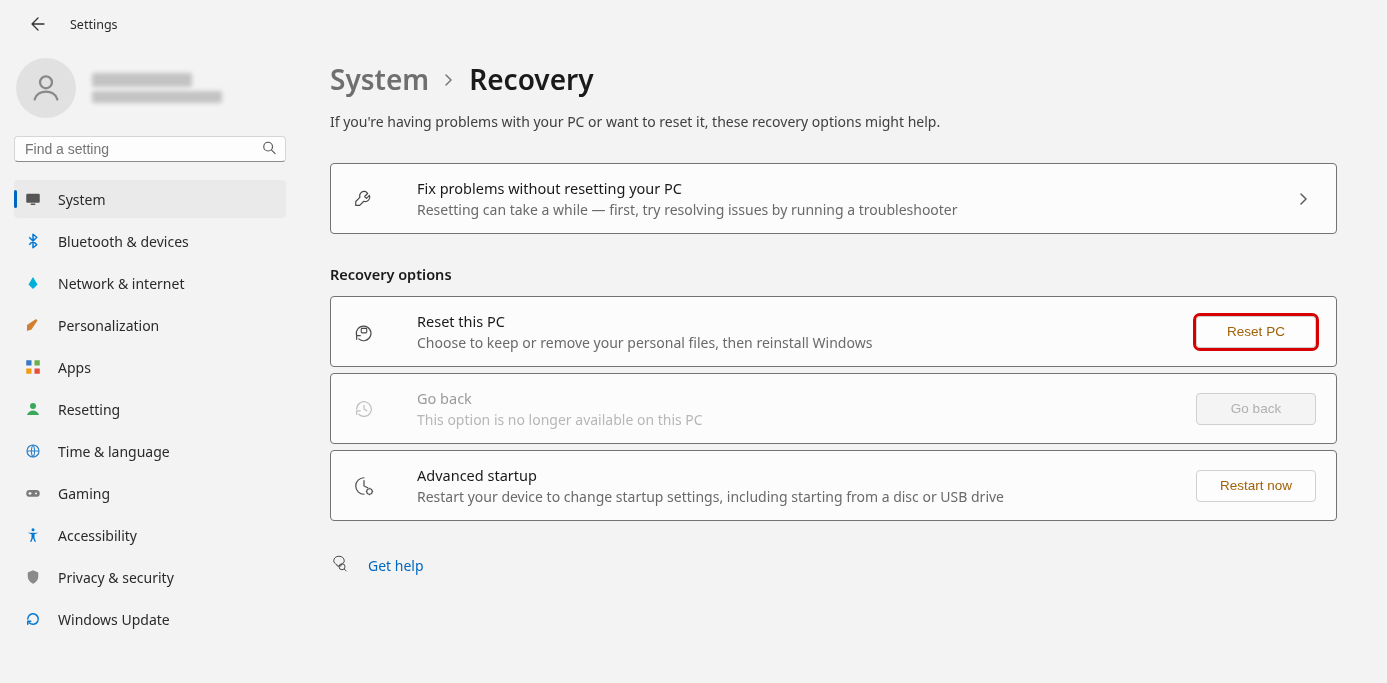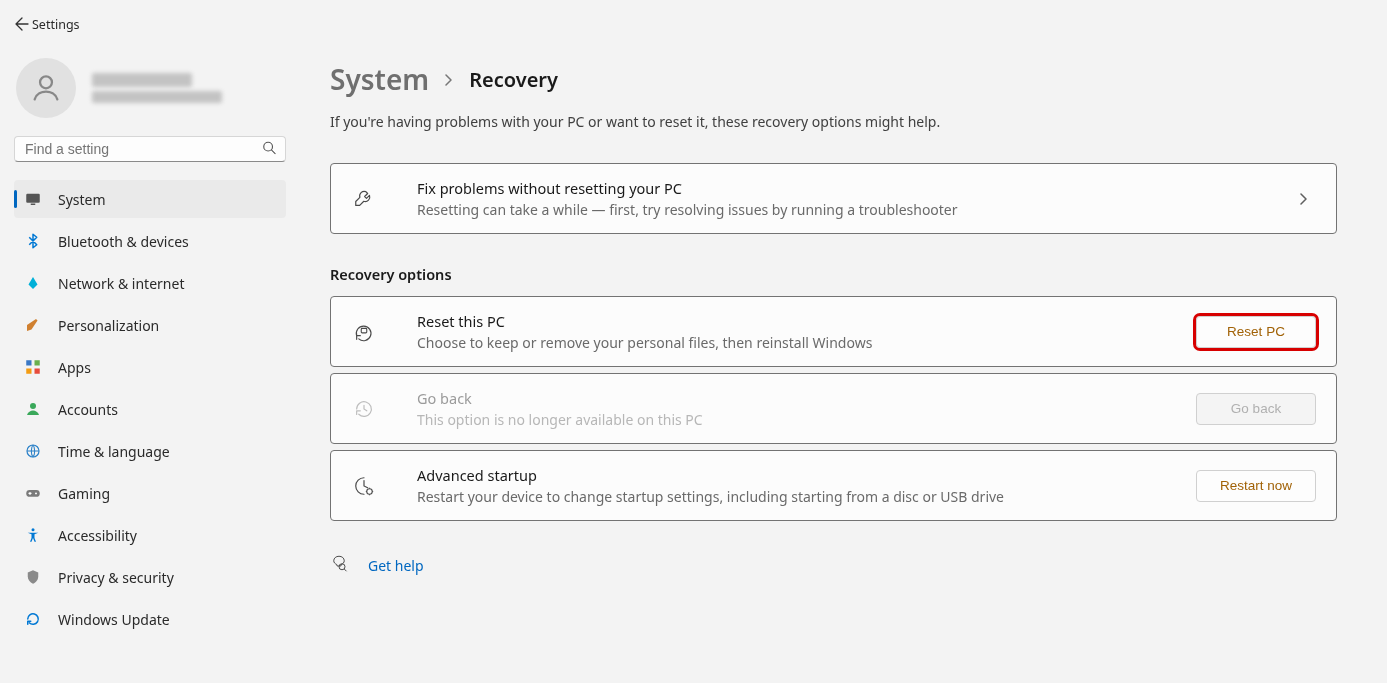--- a/index.html
+++ b/index.html
@@ -9,21 +9,22 @@
     color: #1a1a1a;
     font-size: 14px;
     width: 1387px;
     height: 683px;
     overflow: hidden;
   }
   .titlebar {
     display: flex;
     align-items: center;
     height: 48px;
-    padding: 0 12px;
+    padding: 0 28px;
+    gap: 22px;
   }
   .back-btn {
     width: 20px; height: 20px;
     display:flex;align-items:center;justify-content:center;
     cursor:pointer;
   }
   .titlebar-label { font-size:12.5px; color:#2b2b2b; }
   .app {
     display:flex;
     height: calc(100% - 48px);
@@ -89,21 +90,21 @@
     flex:1;
     padding: 12px 50px 20px 30px;
     overflow:auto;
   }
   .breadcrumb {
     display:flex; align-items:center; gap:14px;
     margin-bottom:14px;
   }
   .bc-parent { font-size:28px; font-weight:600; color:#6f6f6f; }
   .bc-sep { font-size:18px; color:#777; }
-  .bc-current { font-size:20px; font-weight:600; color:#1a1a1a; }
+  .bc-current { font-size:28px; font-weight:600; color:#1a1a1a; }
   .subtitle { color:#404040; font-size:14px; margin-bottom:32px; }
   .card {
     background:#fcfcfc;
     border:1px solid #737373;
     border-radius:4px;
     padding:14px 20px;
     display:flex; align-items:center; gap:40px;
     margin-bottom:6px;
     justify-content:flex-end;
   }
@@ -223,21 +224,21 @@
           </span>
           <span class="nav-label">Apps</span>
         </li>
         <li class="nav-item">
           <span class="nav-icon">
             <svg width="18" height="18" viewBox="0 0 24 24">
               <circle cx="12" cy="8" r="4" fill="#3aa85a"></circle>
               <path d="M4 20c1-4 5-6 8-6s7 2 8 6z" fill="#3aa85a"></path>
             </svg>
           </span>
-          <span class="nav-label">Accounts</span>
+          <span class="nav-label">Resetting</span>
         </li>
         <li class="nav-item">
           <span class="nav-icon">
             <svg width="18" height="18" viewBox="0 0 24 24">
               <circle cx="12" cy="12" r="8" fill="none" stroke="#2a80c8" stroke-width="1.6"></circle>
               <path d="M4 12h16M12 4c3 3 3 13 0 16M12 4c-3 3-3 13 0 16" fill="none" stroke="#2a80c8" stroke-width="1.4"></path>
             </svg>
           </span>
           <span class="nav-label">Time &amp; language</span>
         </li>

